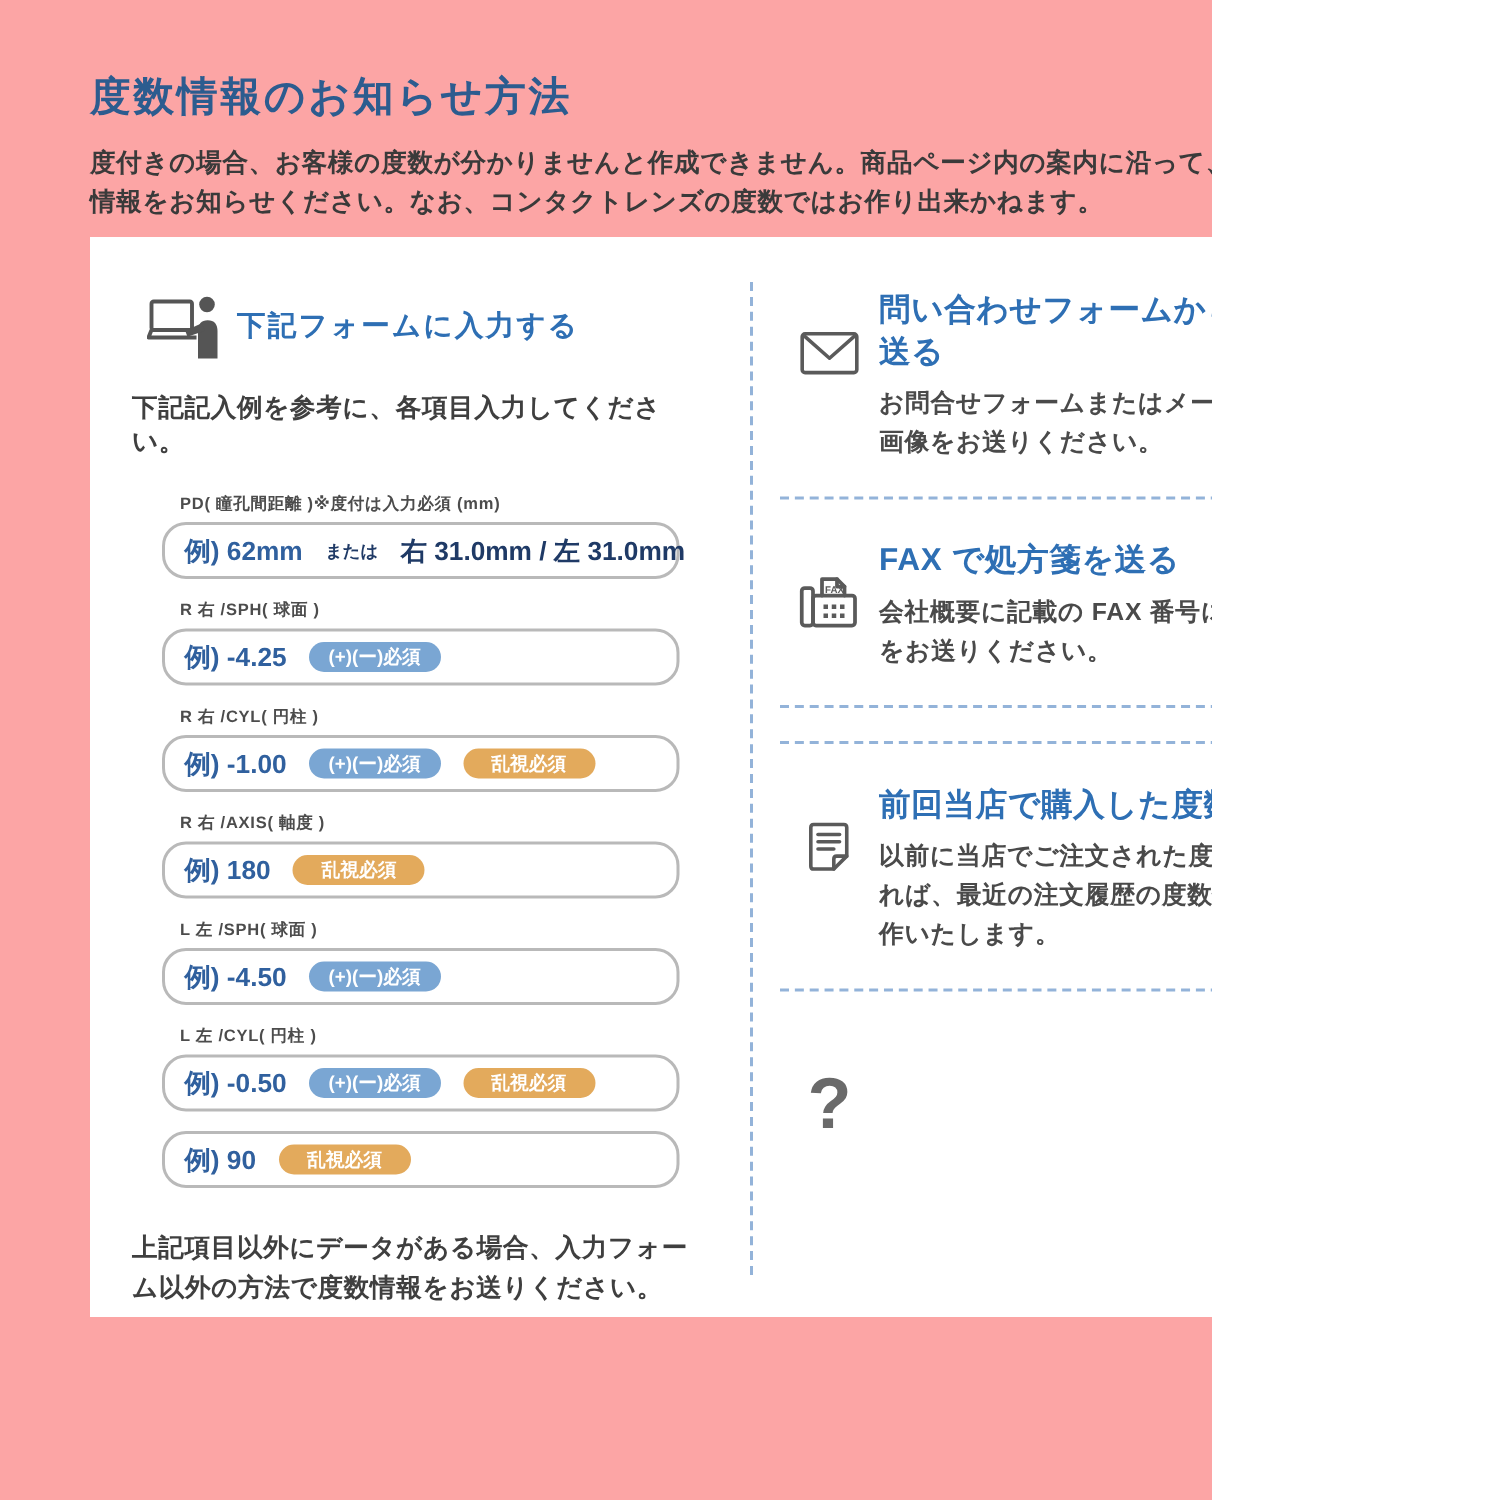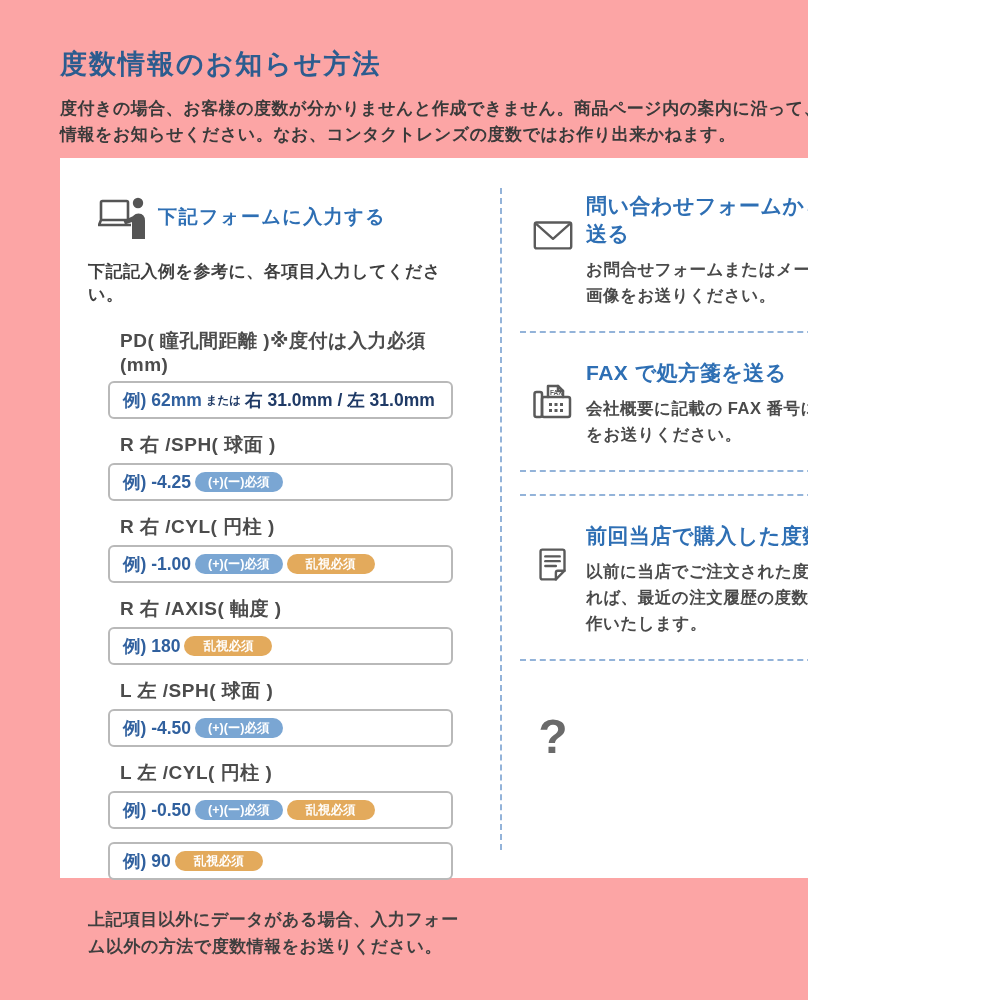--- a/index.html
+++ b/index.html
@@ -18,23 +18,23 @@
 
   
   .form-col { width: 440px; padding: 36px 28px 0 28px; }
   .form-header { display: flex; align-items: flex-start; margin-left: 10px; }
   .form-header .icon-box { width: 54px; flex: none; }
   .form-heading { font-size: 19px; font-weight: bold; color: #2e6fb4; letter-spacing: 1.5px; padding-top: 10px; margin-left: 6px; }
   .form-instruction { margin-top: 20px; font-size: 17px; font-weight: bold; color: #3f3f3f; letter-spacing: 0.5px; }
 
   .form-fields { margin-top: 22px; margin-left: 20px; width: 345px; }
   .field-group { margin-bottom: 13px; }
-  .field-label { font-size: 19px; font-weight: bold; color: #4c4c4c; padding-left: 12px; margin-bottom: 5px; letter-spacing: 0.5px; }
-  .example-box { height: 38px; background: #fff; border: 2px solid #b9b9b9; border-radius: 6px;
-                 display: flex; align-items: center; padding: 0 13px; gap: 4px; }
+  .field-label { font-size: 11px; font-weight: bold; color: #4c4c4c; padding-left: 12px; margin-bottom: 5px; letter-spacing: 0.5px; }
+  .example-box { height: 38px; background: #fff; border: 2px solid #b9b9b9; border-radius: 16px;
+                 display: flex; align-items: center; padding: 0 13px; gap: 15px; }
   .ex-main { font-size: 17.5px; font-weight: bold; color: #30609e; white-space: nowrap; }
   .ex-mid { font-size: 11.5px; font-weight: bold; color: #1f3a66; white-space: nowrap; }
   .ex-navy { font-size: 17.5px; font-weight: bold; color: #1f3a66; white-space: nowrap; }
   .badge { font-size: 12.5px; font-weight: bold; color: #ffffff; border-radius: 999px;
            padding: 4px 13px; white-space: nowrap; line-height: 1; }
   .badge-blue { background: #7aa6d3; }
   .badge-orange { background: #e3aa5c; padding: 4px 19px; }
 
   .form-note { margin-top: 26px; margin-left: 0; width: 388px; font-size: 17px; font-weight: bold;
                color: #3f3f3f; line-height: 1.6; letter-spacing: 0.5px; }

